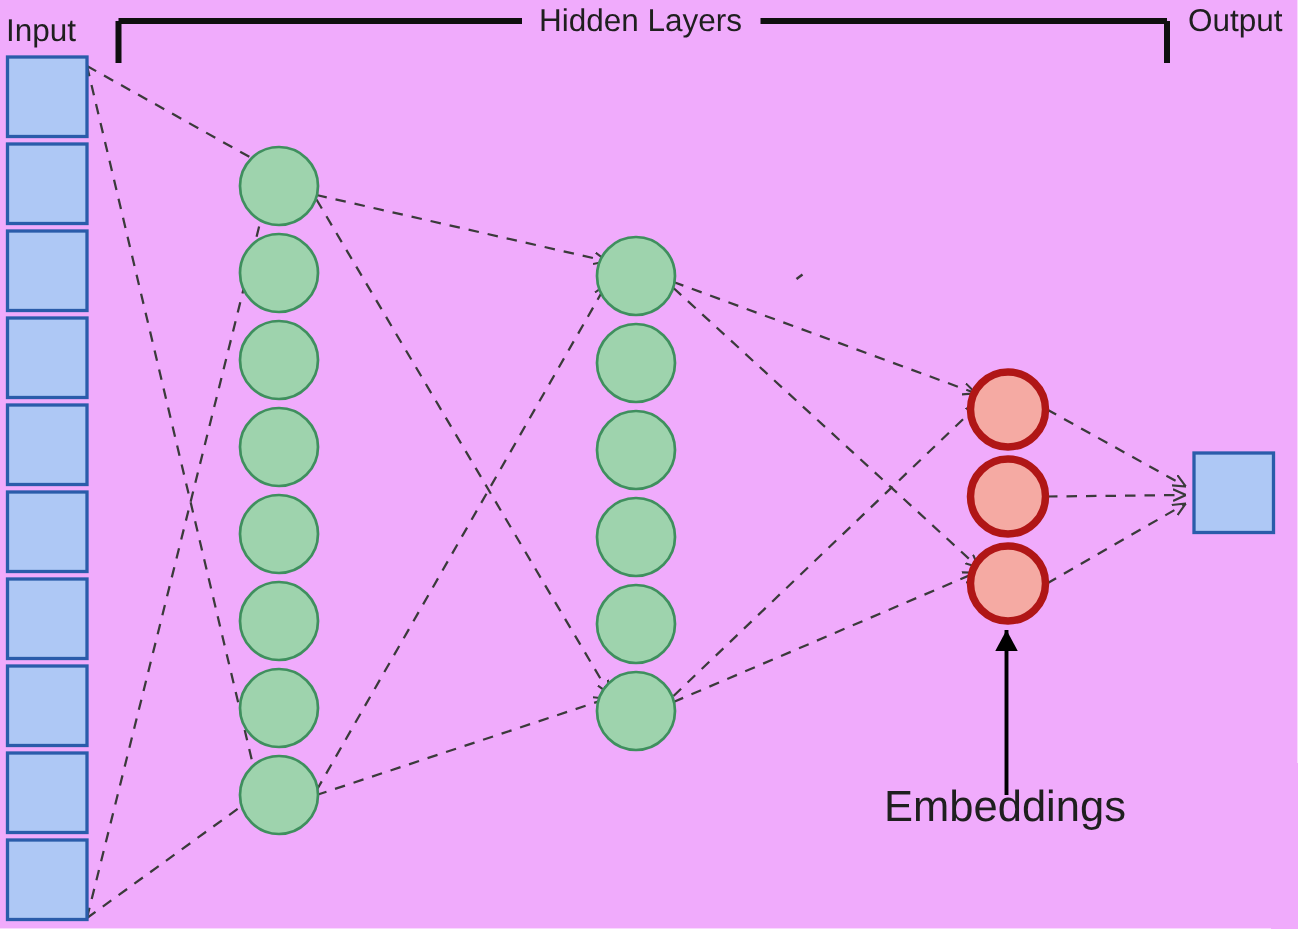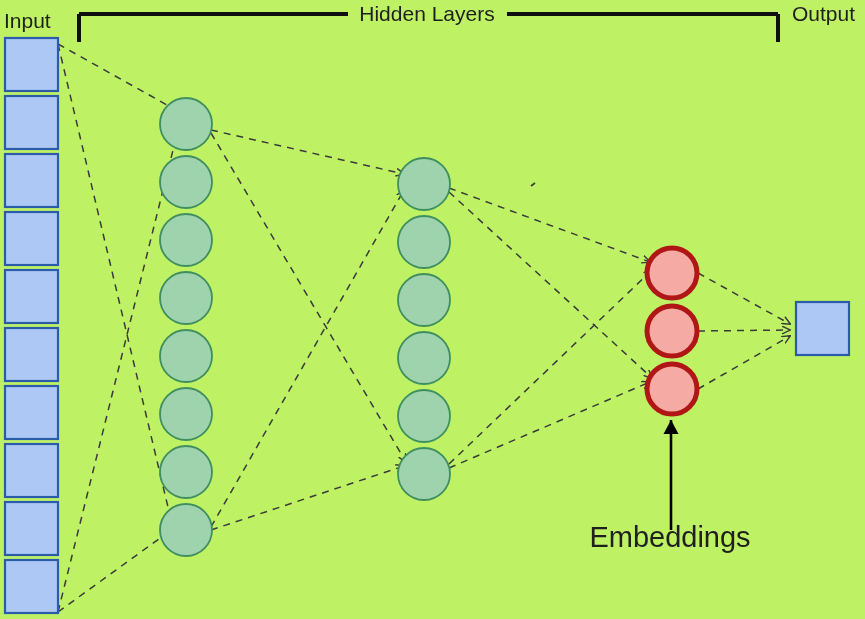--- a/index.html
+++ b/index.html
@@ -7,21 +7,21 @@
     padding: 0;
     background: #ffffff;
   }
   body {
     font-family: "Liberation Sans", sans-serif;
   }
   #diagram-root {
     position: relative;
     width: 865px;
     height: 619px;
-    background: #bef264;
+    background: #f0abfc;
     overflow: hidden;
     text-align: right;
   }
   #diagram-svg {
     position: absolute;
     left: 0;
     top: 0;
     width: 865px;
     height: 619px;
   }

